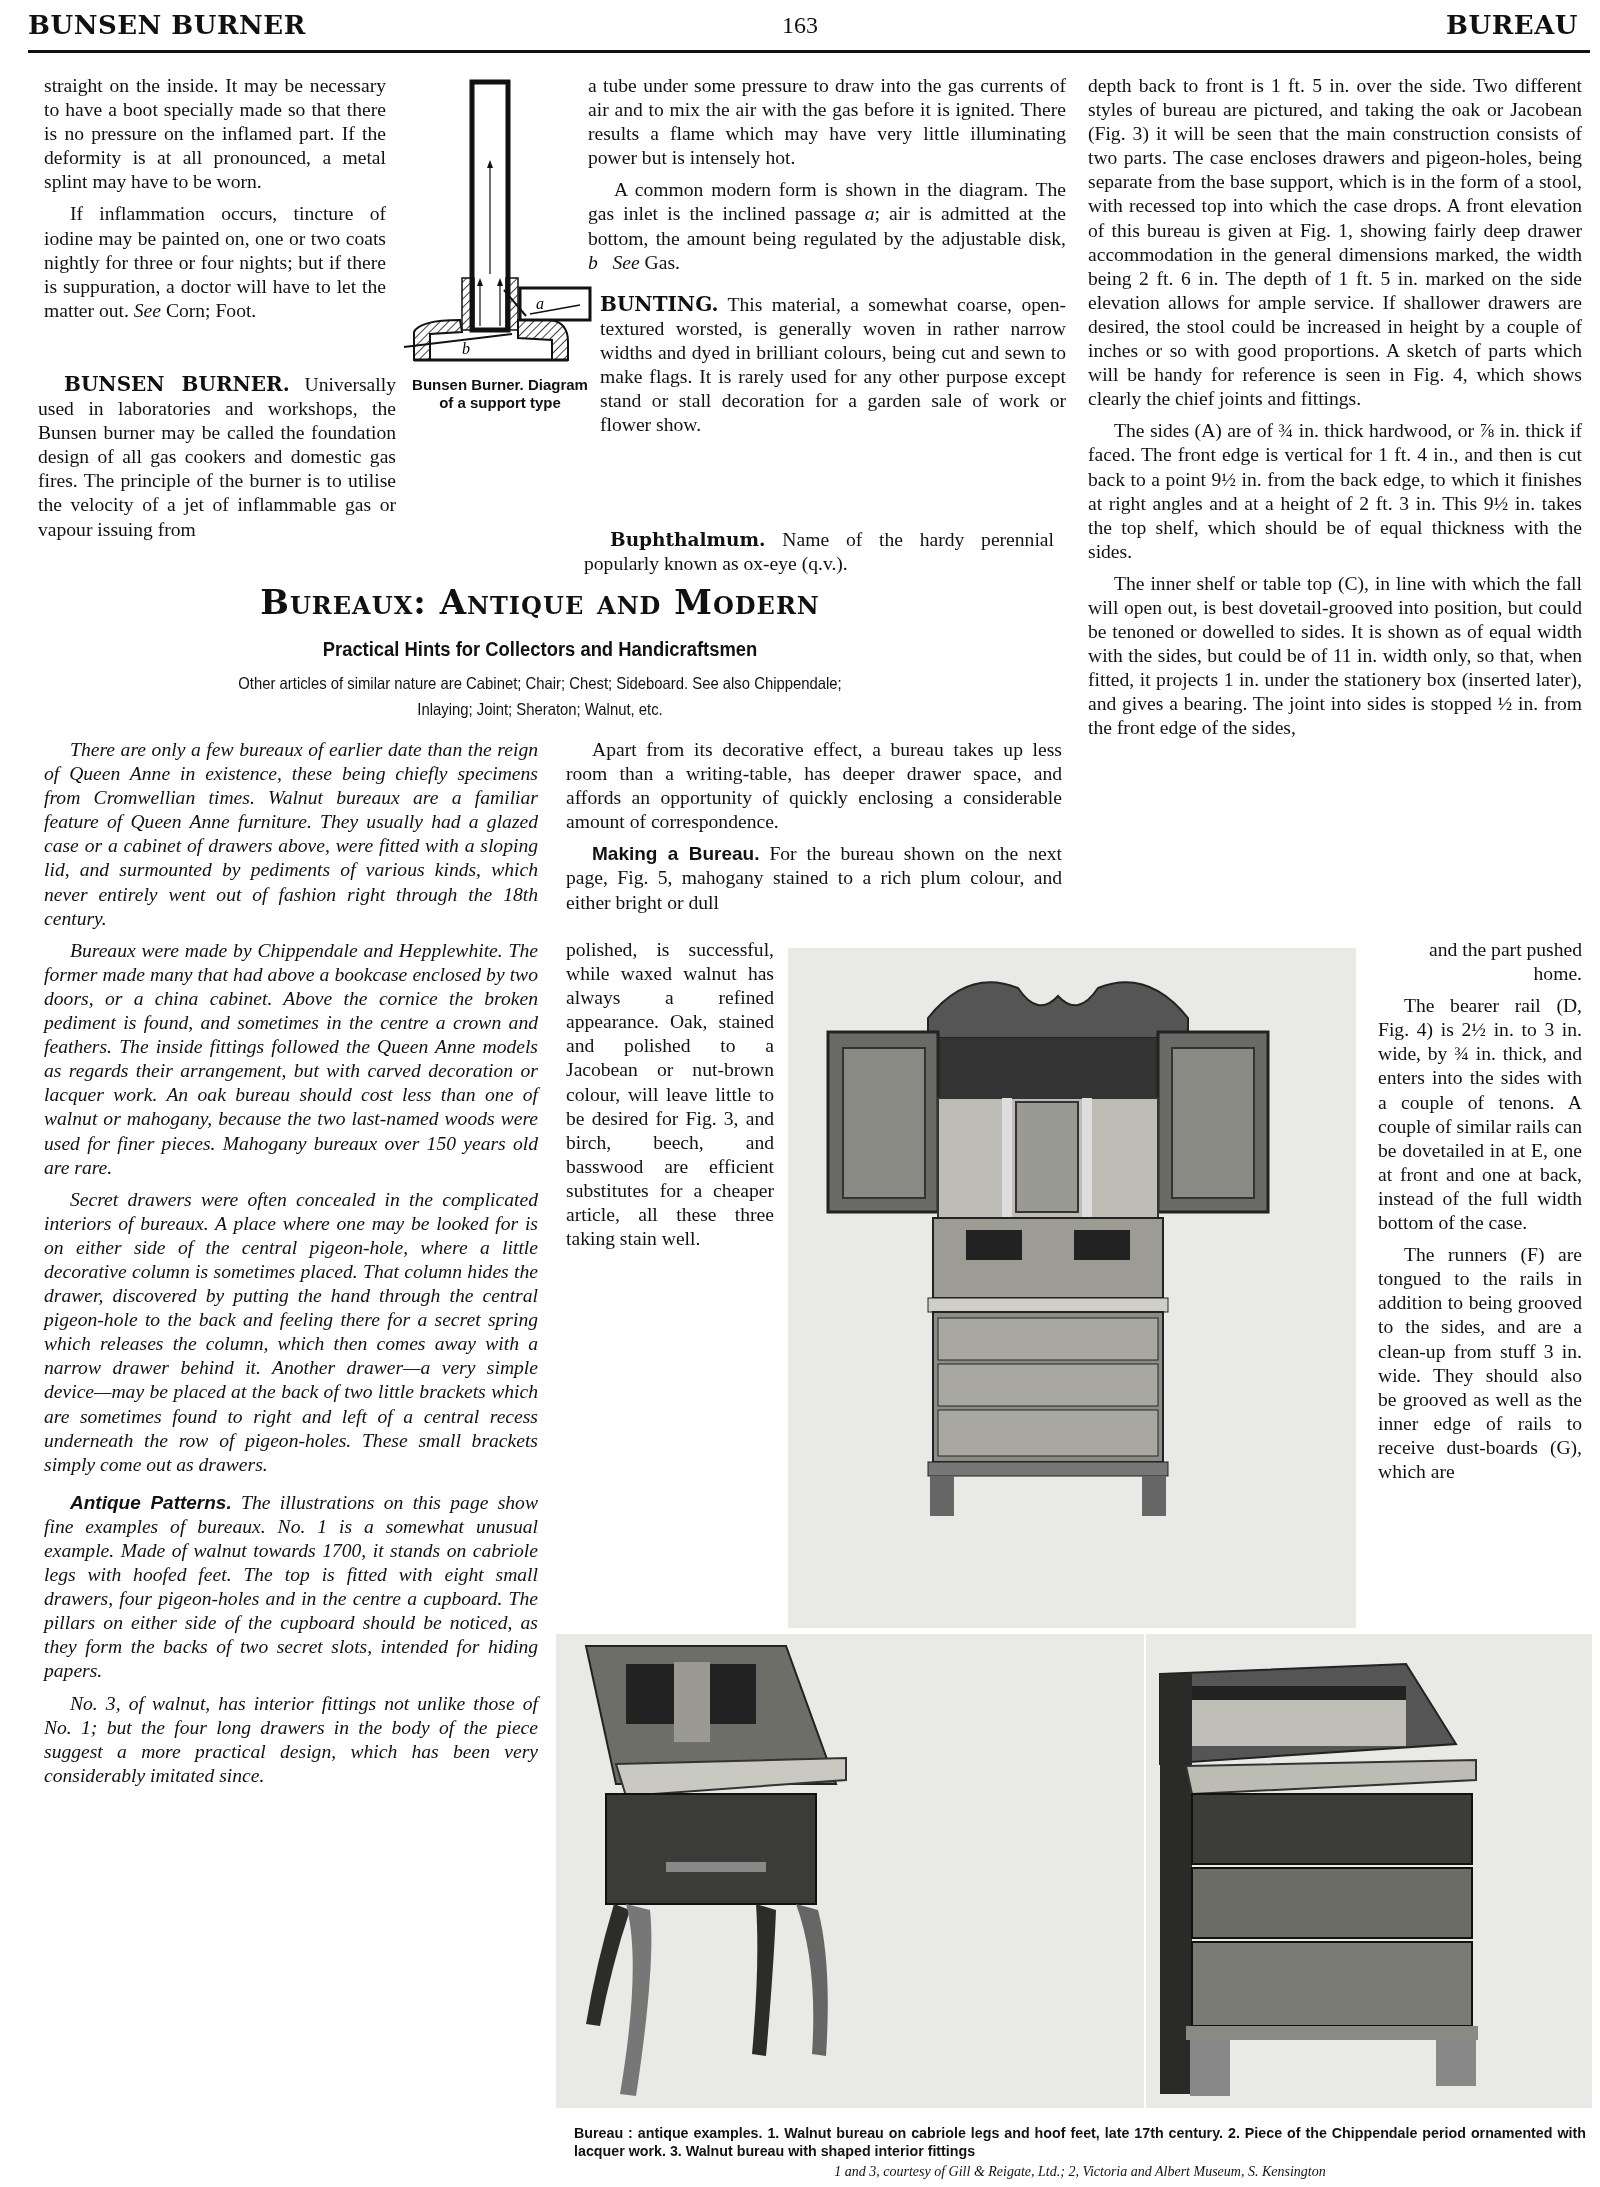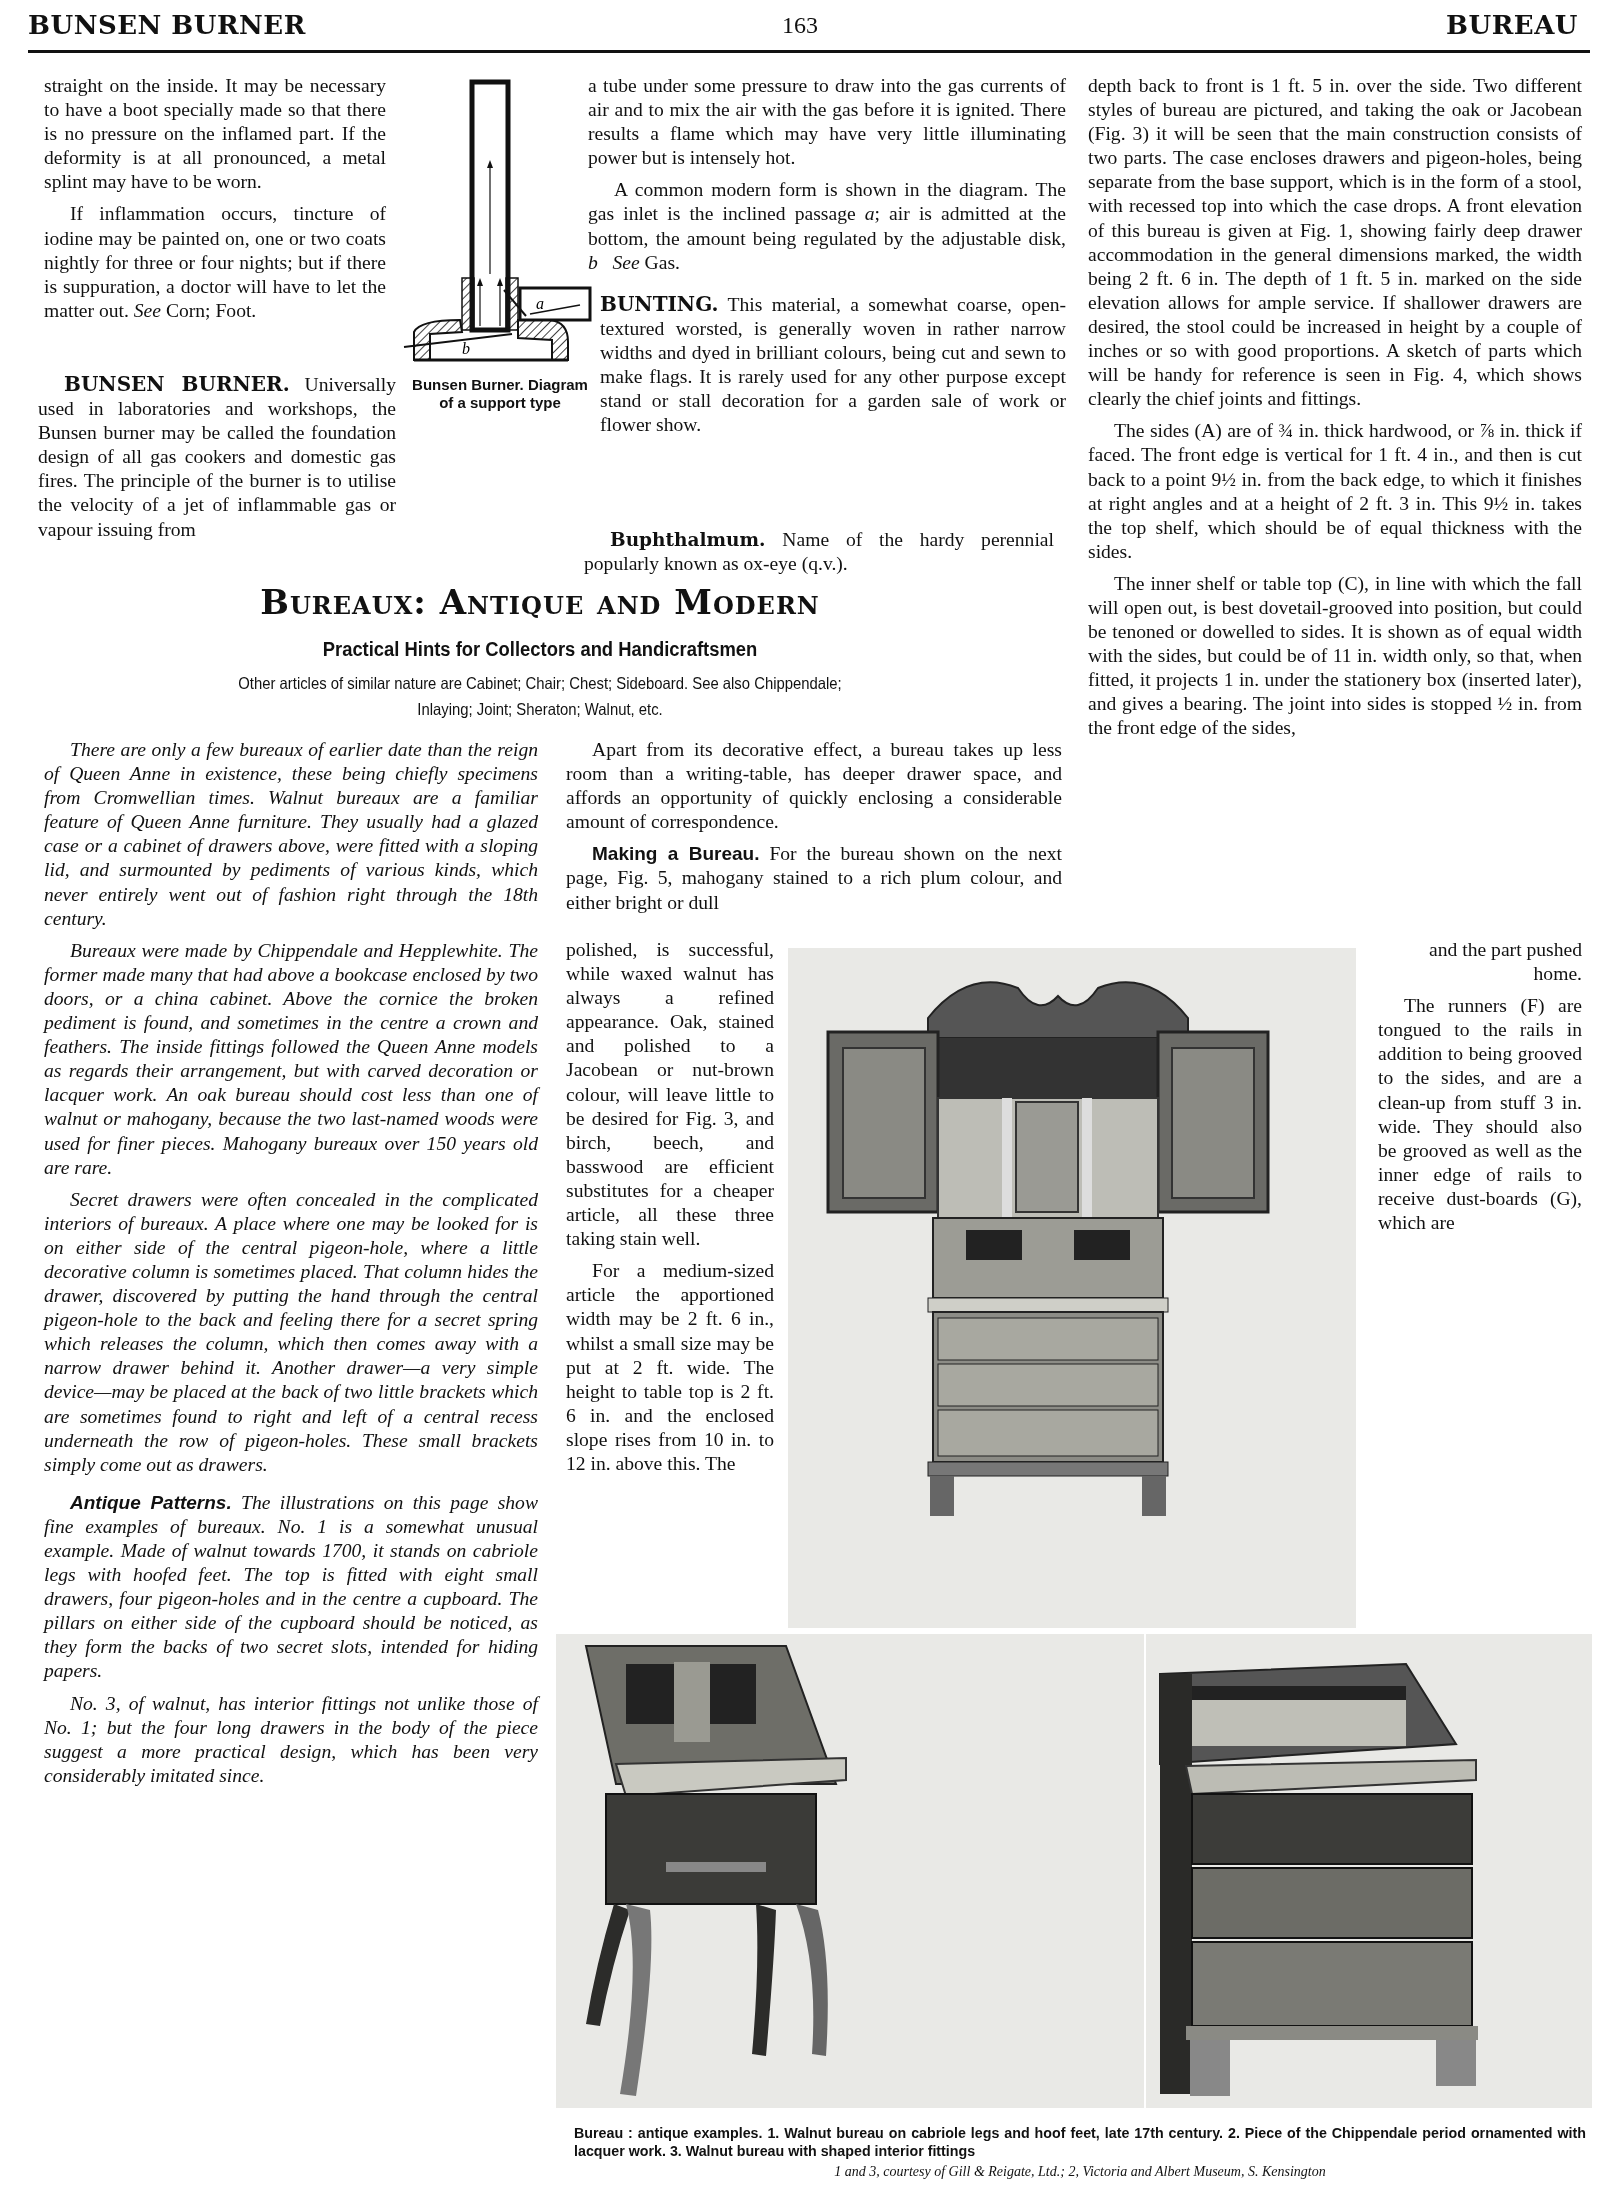--- a/index.html
+++ b/index.html
@@ -95,30 +95,30 @@
   <p style="margin-top:14px;"><span class="bs">Antique Patterns.</span> <span>The illustrations on this page show fine examples of bureaux.  No. 1 is a somewhat unusual example.  Made of walnut towards 1700, it stands on cabriole legs with hoofed feet.  The top is fitted with eight small drawers, four pigeon-holes and in the centre a cupboard.  The pillars on either side of the cupboard should be noticed, as they form the backs of two secret slots, intended for hiding papers.</span></p>
   <p>No. 3, of walnut, has interior fittings not unlike those of No. 1;  but the four long drawers in the body of the piece suggest a more practical design, which has been very considerably imitated since.</p>
 </div>
 
 <div class="col" style="left:550px;top:738px;width:512px;">
   <p>Apart from its decorative effect, a bureau takes up less room than a writing-table, has deeper drawer space, and affords an opportunity of quickly enclosing a considerable amount of correspondence.</p>
   <p style="margin-bottom:0;"><span class="bs">Making a Bureau.</span> <span>For the bureau shown on the next page, Fig. 5, mahogany stained to a rich plum colour, and either bright or dull</span></p>
 </div>
 <div class="col" style="left:550px;top:938px;width:224px;">
   <p class="noind">polished, is successful, while waxed walnut has always a refined appearance. Oak, stained and polished to a Jacobean or nut-brown colour, will leave little to be desired for Fig. 3, and birch, beech, and basswood are efficient substitutes for a cheaper article, all these three taking stain well.</p>
-  <p>For a medium-sized article the apportioned width may be 2 ft. 6 in., whilst a small size may be put at 2 ft. wide.  The height to table top is 2 ft. 6 in. and the enclosed slope rises from 10 in. to 12 in. above this.  The</p>
 </div>
 
 <div class="col" style="left:1072px;top:74px;width:510px;">
   <p class="noind">depth back to front is 1 ft. 5 in. over the side. Two different styles of bureau are pictured, and taking the oak or Jacobean (Fig. 3) it will be seen that the main construction consists of two parts.  The case encloses drawers and pigeon-holes, being separate from the base support, which is in the form of a stool, with recessed top into which the case drops.  A front elevation of this bureau is given at Fig. 1, showing fairly deep drawer accommodation in the general dimensions marked, the width being 2 ft. 6 in.  The depth of 1 ft. 5 in. marked on the side elevation allows for ample service. If shallower drawers are desired, the stool could be increased in height by a couple of inches or so with good proportions.  A sketch of parts which will be handy for reference is seen in Fig. 4, which shows clearly the chief joints and fittings.</p>
   <p>The sides (A) are of ¾ in. thick hardwood, or ⅞ in. thick if faced.  The front edge is vertical for 1 ft. 4 in., and then is cut back to a point 9½ in. from the back edge, to which it finishes at right angles and at a height of 2 ft. 3 in.  This 9½ in. takes the top shelf, which should be of equal thickness with the sides.</p>
   <p style="margin-bottom:0;">The inner shelf or table top (C), in line with which the fall will open out, is best dovetail-grooved into position, but could be tenoned or dowelled to sides.  It is shown as of equal width with the sides, but could be of 11 in. width only, so that, when fitted, it projects 1 in. under the stationery box (inserted later), and gives a bearing.  The joint into sides is stopped ½ in. from the front edge of the sides,</p>
 </div>
 <div class="col" style="left:1362px;top:938px;width:220px;">
   <p class="noind" style="text-align:right;">and the part pushed home.</p>
+  <p>The bearer rail (D, Fig. 4) is 2½ in. to 3 in. wide, by ¾ in. thick, and enters into the sides with a couple of tenons. A couple of similar rails can be dovetailed in at E, one at front and one at back, instead of the full width bottom of the case.</p>
   <p>The runners (F) are tongued to the rails in addition to being grooved to the sides, and are a clean-up from stuff 3 in. wide.  They should also be grooved as well as the inner edge of rails to receive dust-boards (G), which are</p>
 </div>
 
 <div class="photo" style="left:788px;top:948px;width:568px;height:680px;" title="Chippendale bureau-bookcase with lacquered doors and broken pediment">
   <svg width="568" height="680" viewBox="0 0 568 680">
     <path d="M140 70 Q180 20 230 40 Q250 70 270 48 Q290 70 310 40 Q360 20 400 70 L400 90 L140 90 Z" fill="#555" stroke="#222" stroke-width="2"></path>
     <rect x="150" y="90" width="220" height="60" fill="#333"></rect>
     <rect x="40" y="84" width="110" height="180" fill="#6a6a66" stroke="#222" stroke-width="3"></rect>
     <rect x="55" y="100" width="82" height="150" fill="#8a8a84" stroke="#333" stroke-width="2"></rect>
     <rect x="370" y="84" width="110" height="180" fill="#6a6a66" stroke="#222" stroke-width="3"></rect>

